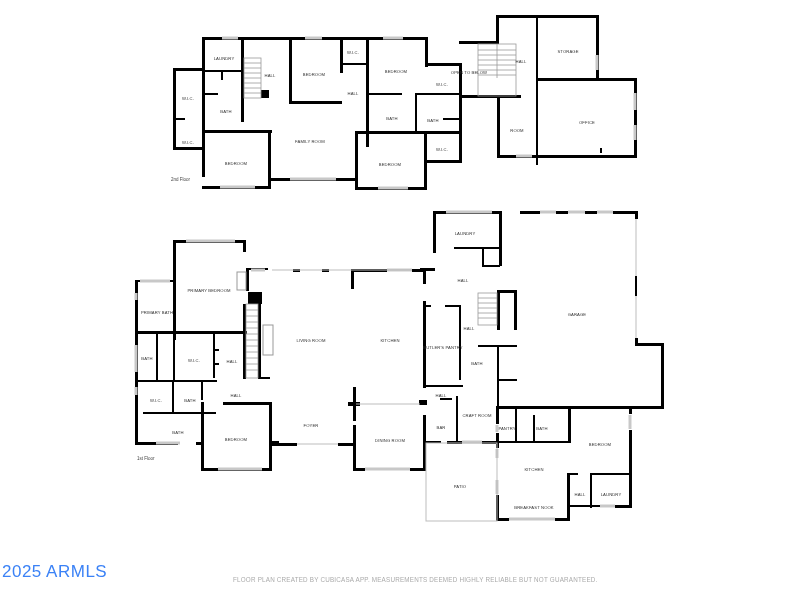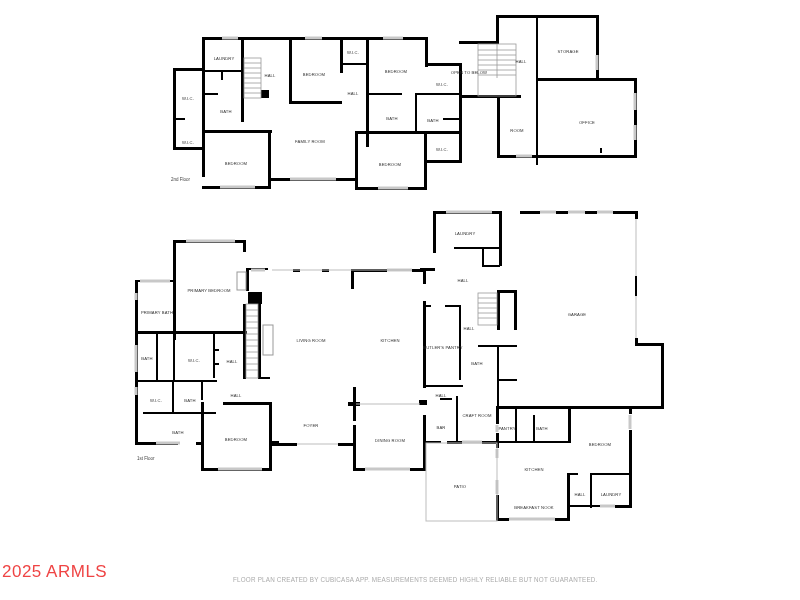--- a/index.html
+++ b/index.html
@@ -4,21 +4,21 @@
 <style>
   html, body { margin:0; padding:0; background:#ffffff; }
   body { width:800px; height:600px; position:relative; overflow:hidden; font-family:"Liberation Sans", sans-serif; }
   #plan { position:absolute; left:0; top:0; width:800px; height:600px; }
   .wall { fill:#000; }
   .win { stroke:#c8c8c8; stroke-width:3; fill:none; }
   .thin { stroke:#bdbdbd; stroke-width:1; fill:none; }
   .stair { stroke:#9a9a9a; stroke-width:0.8; fill:none; }
   .label { position:absolute; font-size:4.2px; color:#333; letter-spacing:0.1px; text-transform:uppercase; white-space:nowrap; transform:translate(-50%,-50%); }
   .floor-label { position:absolute; font-size:4.5px; color:#444; white-space:nowrap; }
-  .copyright { position:absolute; left:2px; top:562px; font-size:17px; color:#ef4444; letter-spacing:0.5px; font-weight:300;text-align:right; }
+  .copyright { position:absolute; left:2px; top:562px; font-size:17px; color:#3b82f6; letter-spacing:0.5px; font-weight:300;text-align:right; }
   .disclaimer { position:absolute; left:233px; top:576px; font-size:6.3px; color:#aaa; letter-spacing:0.2px; white-space:nowrap; }
 </style>
 </head>
 <body>
 
 <svg id="plan" viewBox="0 0 800 600" xmlns="http://www.w3.org/2000/svg">
 
   <g>
 
     <rect class="wall" x="202" y="37" width="3" height="140"></rect>

